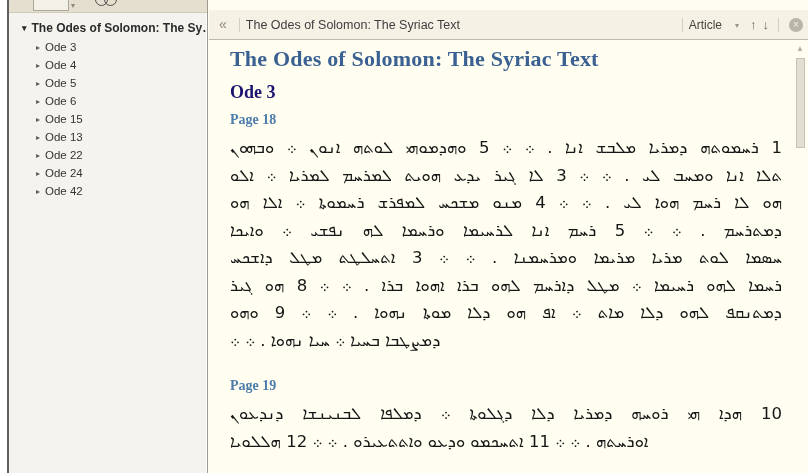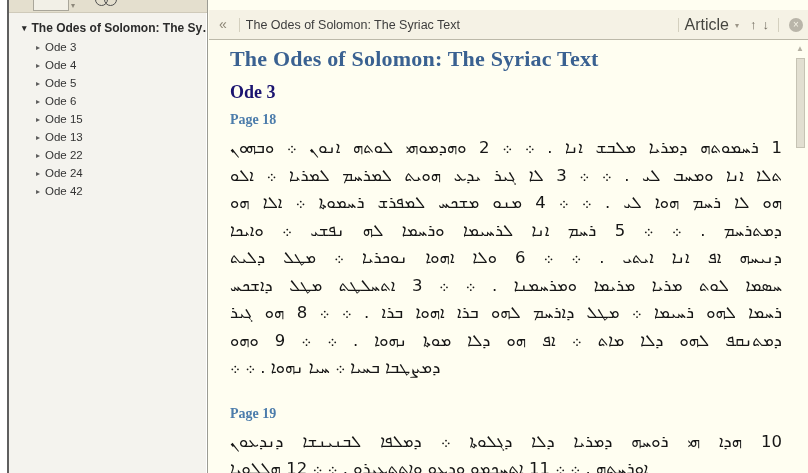--- a/index.html
+++ b/index.html
@@ -33,21 +33,21 @@
           border-left:1px solid #9b9b93; background:#fffef1; }
   #panel-header { position:absolute; left:1px; top:10px; width:600px; height:30px;
                   background:#f5f2e5; border-bottom:1px solid #bcb9a9;
                   display:flex; align-items:center; padding:0 6px 0 8px; }
   #collapse-btn { color:#8c8676; font-size:14px; padding:0 6px 2px 2px; cursor:pointer; }
   .vsep { width:1px; height:14px; background:#d4d0bf; margin:0 6px; }
   #panel-title { font-size:12.5px; color:#3d3d3d; flex:0 1 auto; white-space:nowrap;
                  overflow:hidden; text-overflow:ellipsis; }
   #header-spacer { flex:1 1 auto; }
   #article-group { display:flex; align-items:center; }
-  #article-label { font-size:16px; color:#45453f; margin-right:6px; }
+  #article-label { font-size:12px; color:#45453f; margin-right:13px; }
   #article-caret { font-size:8px; color:#9b9587; margin-right:8px; padding-top:2px; }
   .nav-arrow { font-size:13px; color:#6e695c; padding:0 3px; cursor:pointer; }
   #close-btn { width:14px; height:14px; border-radius:50%; background:#b9b5a9; color:#f5f2e5;
                font-size:10px; line-height:13px; text-align:center; margin-left:4px; cursor:pointer; }
 
   
   #content { position:absolute; left:1px; top:41px; width:587px; height:432px;
              padding:3px 14px 0 21px; background:#fffef1; }
   #book-title { font-family:"Liberation Serif", serif; font-weight:bold; font-size:22px;
                 color:#3a6191; letter-spacing:.2px; margin:2px 0 10px 0; }
@@ -155,29 +155,28 @@
     </div>
 
     <div id="content">
       <div id="book-title">The Odes of Solomon: The Syriac Text</div>
       <div id="ode-heading">Ode 3</div>
 
       <div id="page-18-block">
         <div class="page-heading">Page 18</div>
         <div>
 
-            <div class="syr-line justify">1 ܪܚܡܘܬܗ ܕܡܪܝܐ ܡܠܒܫ ܐܢܐ . ܀ ܀ 2 ܘܗܕܡܘܗܝ ܠܘܬܗ ܐܢܘܢ ܀ ܘܒܗܘܢ</div>
+            <div class="syr-line justify">1 ܪܚܡܘܬܗ ܕܡܪܝܐ ܡܠܒܫ ܐܢܐ . ܀ ܀ 5 ܘܗܕܡܘܗܝ ܠܘܬܗ ܐܢܘܢ ܀ ܘܒܗܘܢ</div>
 
             <div class="syr-line justify">ܬܠܐ ܐܢܐ ܘܡܚܒ ܠܝ . ܀ ܀ 3 ܠܐ ܓܝܪ ܝܕܥ ܗܘܝܬ ܠܡܪܚܡ ܠܡܪܝܐ ܀ ܐܠܘ</div>
 
             <div class="syr-line justify">ܗܘ ܠܐ ܪܚܡ ܗܘܐ ܠܝ . ܀ ܀ 4 ܡܢܘ ܡܫܟܚ ܠܡܦܪܫ ܪܚܡܘܬܐ ܀ ܐܠܐ ܗܘ</div>
 
             <div class="syr-line justify">ܕܡܬܪܚܡ . ܀ ܀ 5 ܪܚܡ ܐܢܐ ܠܪܚܝܡܐ ܘܪܚܡܐ ܠܗ ܢܦܫܝ ܀ ܘܐܝܟܐ</div>
 
-            <div class="syr-line justify">ܕܢܝܚܗ ܐܦ ܐܢܐ ܐܝܬܝ . ܀ ܀ 6 ܘܠܐ ܐܗܘܐ ܢܘܟܪܝܐ ܀ ܡܛܠ ܕܠܝܬ</div>
 
             <div class="syr-line justify">ܚܣܡܐ ܠܘܬ ܡܪܝܐ ܡܪܝܡܐ ܘܡܪܚܡܢܐ . ܀ ܀ 3 ܐܬܚܠܛܬ ܡܛܠ ܕܐܫܟܚ</div>
 
             <div class="syr-line justify">ܪܚܡܐ ܠܗܘ ܪܚܝܡܐ ܀ ܡܛܠ ܕܐܪܚܡ ܠܗܘ ܒܪܐ ܐܗܘܐ ܒܪܐ . ܀ ܀ 8 ܗܘ ܓܝܪ</div>
 
             <div class="syr-line justify">ܕܡܬܢܩܦ ܠܗܘ ܕܠܐ ܡܐܬ ܀ ܐܦ ܗܘ ܕܠܐ ܡܘܬܐ ܢܗܘܐ . ܀ ܀ 9 ܘܗܘ</div>
 
             <div class="syr-line">ܕܡܨܛܒܐ ܒܚܝܐ ܀ ܚܝܐ ܢܗܘܐ . ܀ ܀</div>
           </div>
       </div>

